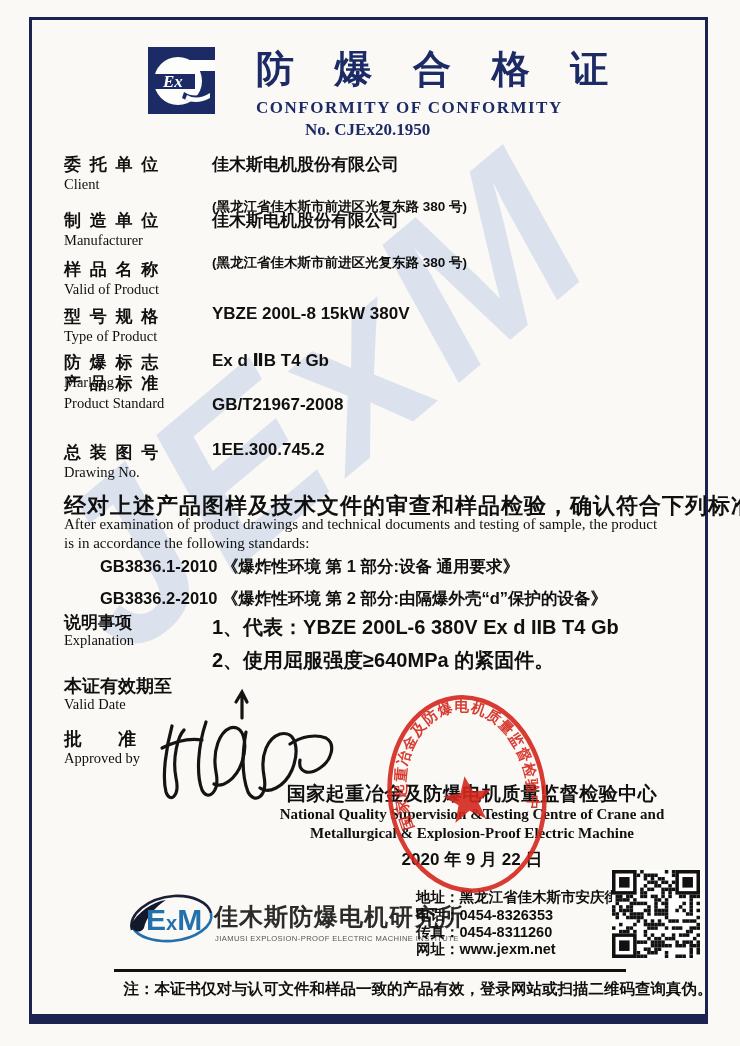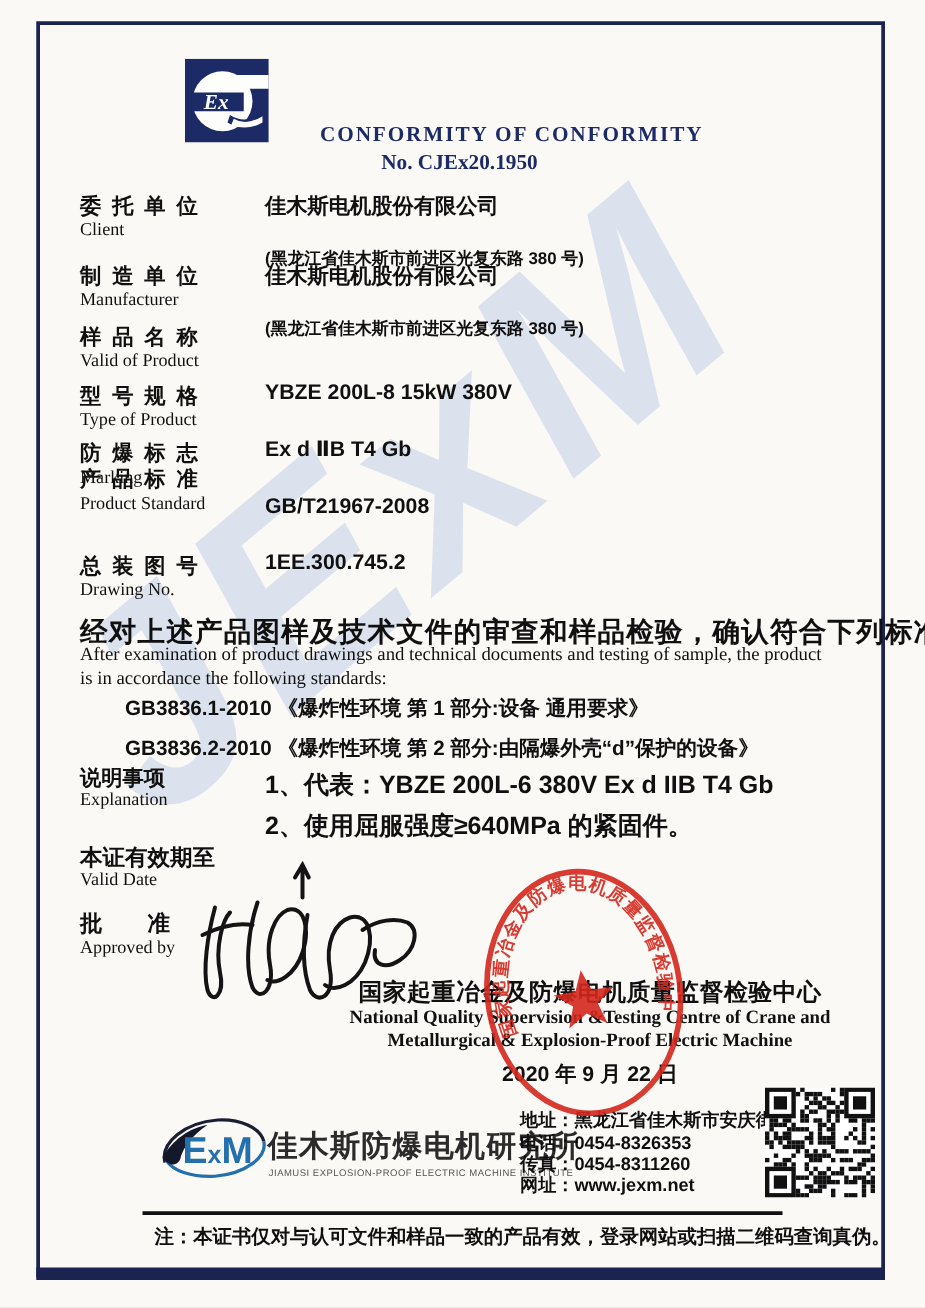--- a/index.html
+++ b/index.html
@@ -53,20 +53,21 @@
     <svg width="67" height="67" viewBox="0 0 67 67">
       <rect x="0" y="0" width="67" height="67" fill="#1c2a66"></rect>
       <circle cx="30" cy="34" r="24" fill="#fdfdfb"></circle>
       <rect x="41" y="13" width="26" height="11" fill="#fdfdfb"></rect>
       <rect x="0" y="27" width="47" height="15" fill="#1c2a66"></rect>
       <path d="M 34 51 Q 47 59 64 49 L 64 43 Q 48 53 36 45 Z" fill="#1c2a66"></path>
       <path d="M 37 53 Q 50 58 62 51 L 62 46 Q 49 54 39 48 Z" fill="#fdfdfb"></path>
       <text x="15" y="40" font-size="17" font-weight="bold" font-style="italic" fill="#fdfdfb" font-family="Liberation Serif,serif">Ex</text>
     </svg>
   </div>
+  <div class="abs z title" style="left:256px;top:44px;">防 爆 合 格 证</div>
   <div class="abs z subtitle serif" style="left:256px;top:98px;">CONFORMITY  OF  CONFORMITY</div>
   <div class="abs z certno serif" style="left:305px;top:120px;">No.  CJEx20.1950</div>
 
   <div class="abs z" style="left:64px;top:153px;">
     <div class="f-label-cn">委 托 单 位</div>
     <div class="f-label-en serif">Client</div>
   </div>
   <div class="abs z" style="left:212px;top:153px;">
     <div class="f-value">佳木斯电机股份有限公司</div>
     <div class="f-value2">(黑龙江省佳木斯市前进区光复东路 380 号)</div>

